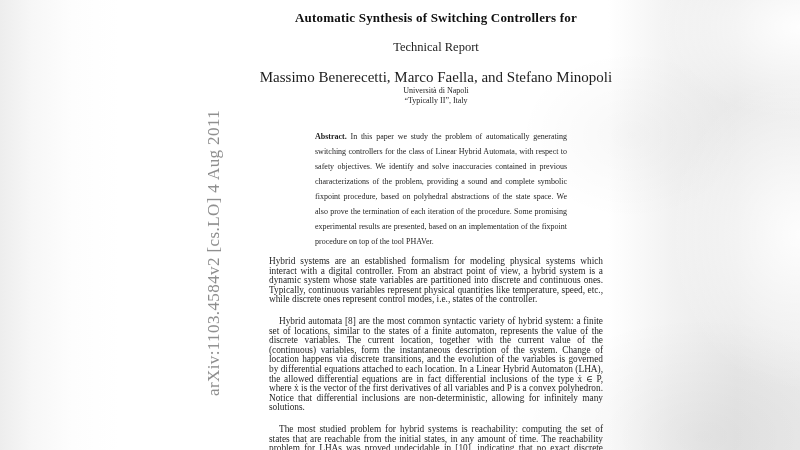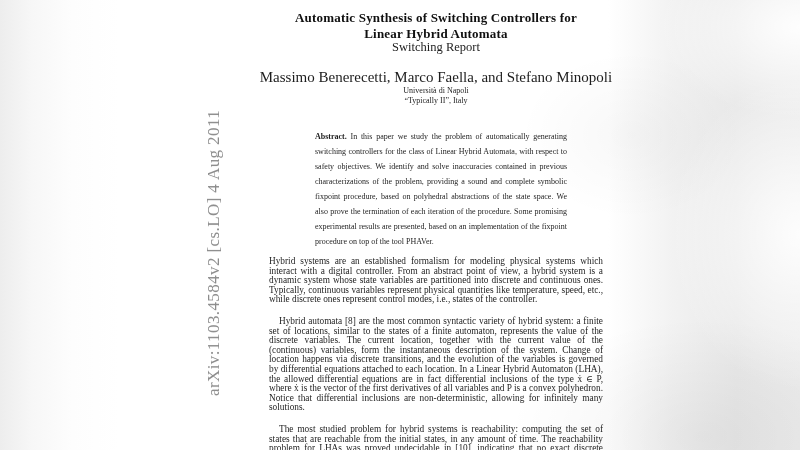--- a/index.html
+++ b/index.html
@@ -86,23 +86,23 @@
 </style>
 </head>
 <body>
 
 <div class="stage">
 
   <div class="stamp">arXiv:1103.4584v2  [cs.LO]  4 Aug 2011</div>
 
   <div class="content">
 
-    <h1 class="title"><span>Automatic Synthesis of Switching Controllers for</span><br><span>Linear Hybrid Automata</span></h1>
+    <h1 class="title"><span>Automatic Synthesis of Switching Controllers for</span><br></h1>
 
-    <div class="subtitle">Switching Report</div>
+    <div class="subtitle">Technical Report</div>
 
     <div class="authors">Massimo Benerecetti, Marco Faella, and Stefano Minopoli</div>
 
     <div class="affiliation"><span>Università di Napoli</span><br><span>“Typically II”, Italy</span></div>
 
     <p class="abstract"><span class="abs-label">Abstract.</span> <span>In this paper we study the problem of automatically generating switching controllers for the class of Linear Hybrid Automata, with respect to safety objectives. We identify and solve inaccuracies contained in previous characterizations of the problem, providing a sound and complete symbolic fixpoint procedure, based on polyhedral abstractions of the state space. We also prove the termination of each iteration of the procedure. Some promising experimental results are presented, based on an implementation of the fixpoint procedure on top of the tool PHAVer.</span></p>
 
 
     <div class="body-text">
       <p>Hybrid systems are an established formalism for modeling physical systems which interact with a digital controller. From an abstract point of view, a hybrid system is a dynamic system whose state variables are partitioned into discrete and continuous ones. Typically, continuous variables represent physical quantities like temperature, speed, etc., while discrete ones represent control modes, i.e., states of the controller.</p>

